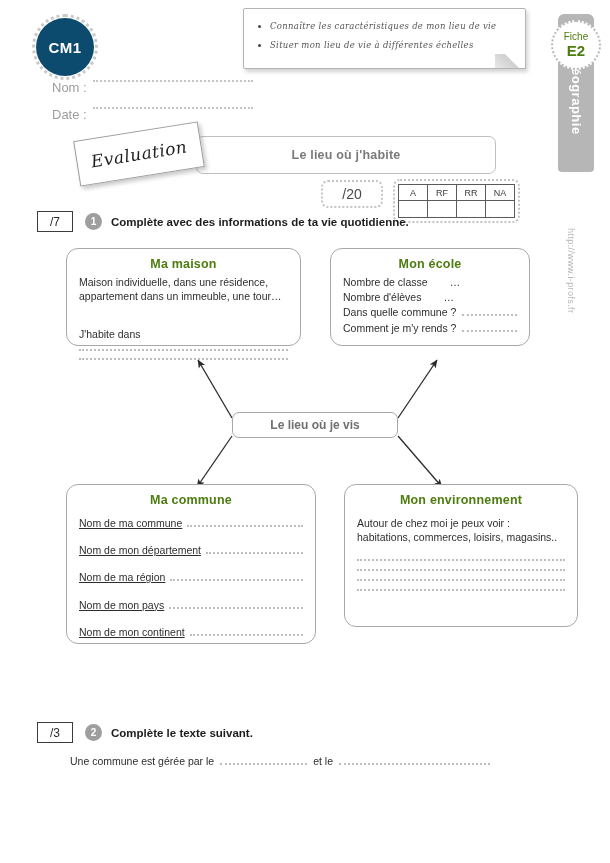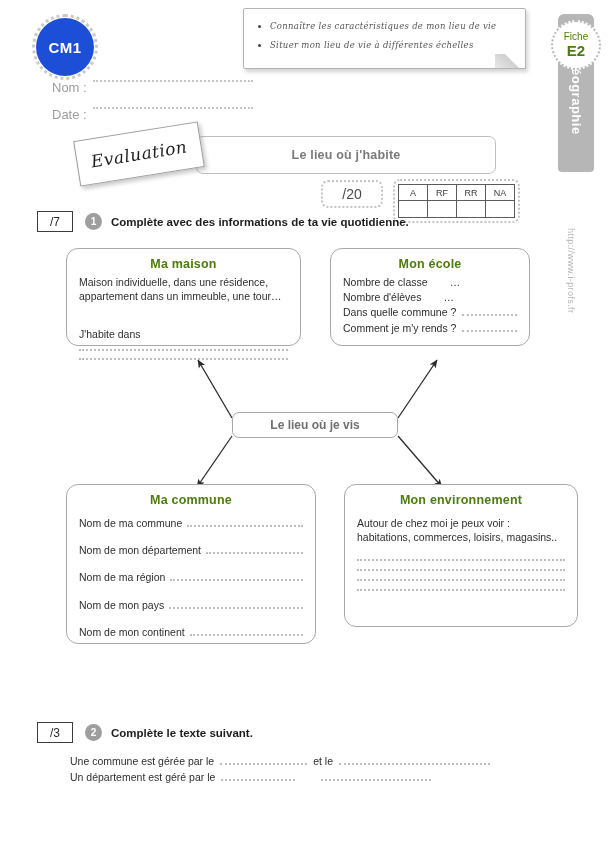--- a/index.html
+++ b/index.html
@@ -20,21 +20,21 @@
   }
 
   
   .cm1-badge {
     position: absolute;
     left: 36px;
     top: 18px;
     width: 58px;
     height: 58px;
     border-radius: 50%;
-    background: #1d4ed8;
+    background: #0c4a6e;
     display: flex;
     align-items: center;
     justify-content: center;
     color: #ffffff;
     font-size: 15px;
     font-weight: bold;
     letter-spacing: 0.5px;
   }
   .cm1-badge::before {
     content: "";
@@ -345,20 +345,21 @@
   }
   #box-commune     { left: 66px;  top: 484px; width: 250px; height: 160px; }
   #box-environ     { left: 344px; top: 484px; width: 234px; height: 143px; }
 
   .line-row {
     display: flex;
     align-items: baseline;
     margin-bottom: 13px;
     font-size: 10.5px;
     color: #2e2e2e;
+    text-decoration: underline;
   }
   .line-row .lr-label { white-space: nowrap; }
   .line-row .lr-dots {
     flex: 1;
     margin-left: 5px;
     border-bottom: 2px dotted #bdbdbd;
     height: 0;
   }
 
   .ecole-row {
@@ -567,20 +568,15 @@
     <div class="ex-label">Complète le texte suivant.</div>
   </div>
 
   <div class="ex2-lines">
     <div class="ex2-line">
       <span>Une commune est gérée par le</span>
       <span class="inline-dots" style="width:98px; margin:0 6px;"></span>
       <span>et le</span>
       <span class="inline-dots" style="width:170px; margin-left:6px;"></span>
     </div>
-    <div class="ex2-line">
-      <span>Un département est géré par le</span>
-      <span class="inline-dots" style="width:74px; margin-left:6px;"></span>
-      <span class="inline-dots" style="width:110px; margin-left:26px;"></span>
-    </div>
   </div>
 
 </div>
 
 </body></html>

